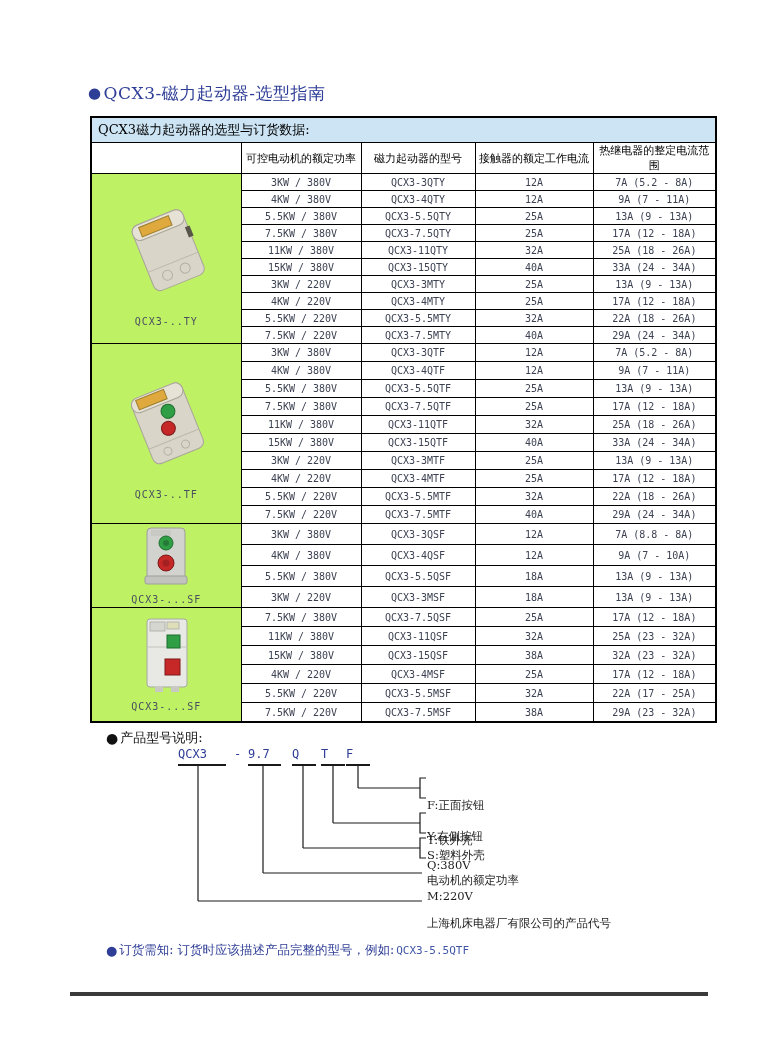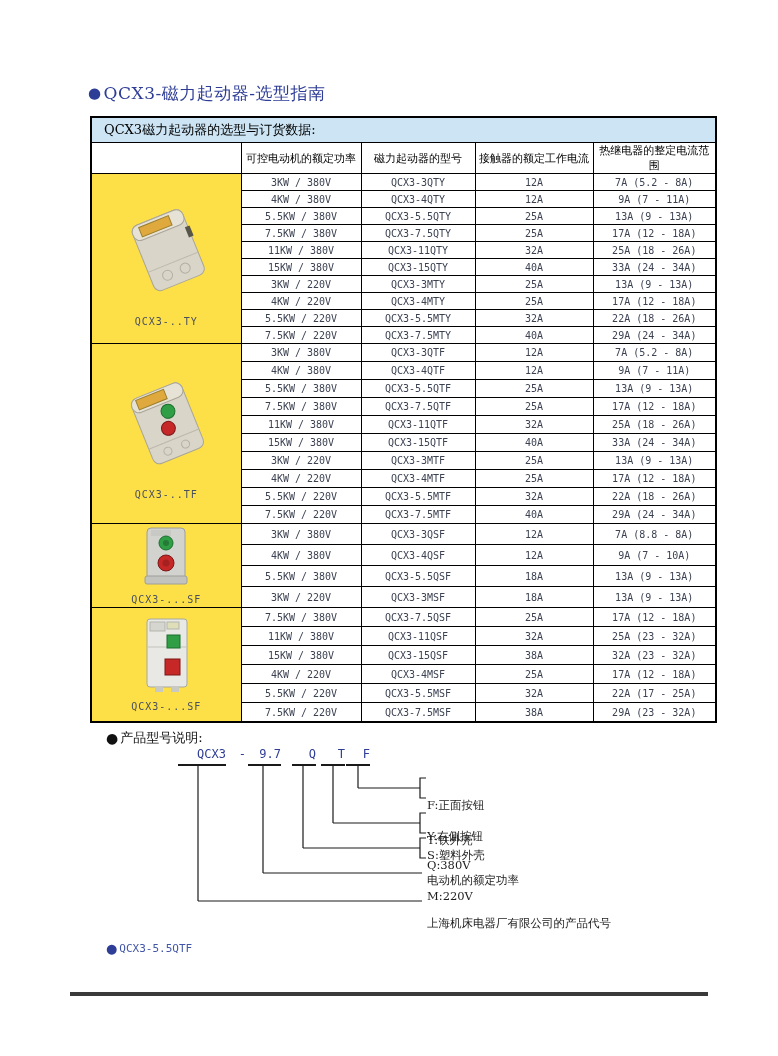--- a/index.html
+++ b/index.html
@@ -27,49 +27,49 @@
 
   
   table.sel-table{
     position:absolute;left:90px;top:116px;width:627px;
     border-collapse:collapse;table-layout:fixed;
     border:2px solid #000;
   }
   table.sel-table td,table.sel-table th{border:1px solid #000;overflow:hidden;}
   tr.cap-row td{
     background:var(--table_caption_bg);height:22px;font-size:13px;
-    padding:1px 12px;text-align:left;font-weight:normal;
+    padding:1px 6px;text-align:left;font-weight:normal;
   }
   tr.head-row th{
     height:23px;font-size:11px;font-weight:normal;text-align:center;background:#fff;padding:0 2px;
   }
   td.data-cell{
     text-align:center;font-family:"DejaVu Sans Mono","Liberation Mono",monospace;
     font-size:10px;color:var(--latin_gray);padding:0 2px;white-space:nowrap;
   }
   tr.sec-0 td{height:16px;}
   tr.sec-1 td{height:17px;}
   tr.sec-2 td{height:18px;}
   tr.sec-3 td{height:18px;}
-  td.product-cell{vertical-align:middle;text-align:center;background:#fde047;padding:2px 0;}
+  td.product-cell{vertical-align:middle;text-align:center;background:#bef264;padding:2px 0;}
   .product-caption{
     font-family:"DejaVu Sans Mono","Liberation Mono",monospace;
     font-size:10px;color:#4a4f5e;margin-top:2px;letter-spacing:1px;
   }
 
   
   .model-heading{
     position:absolute;left:106px;top:729px;font-size:13px;color:#111;
     display:flex;align-items:center;gap:2px;
   }
   .model-heading .bullet{font-size:14px;line-height:1;}
   .diagram{position:absolute;left:90px;top:745px;width:620px;height:180px;}
   .diagram svg.connectors{position:absolute;left:0;top:0;}
   .seg{
-    position:absolute;top:2px;height:17px;line-height:15px;text-align:right;
+    position:absolute;top:2px;height:17px;line-height:15px;text-align:left;
     color:var(--title_blue);font-size:12px;
     font-family:"DejaVu Sans Mono","Liberation Mono",monospace;
   }
   .seg.u{border-bottom:2px solid #1a1a1a;}
   .legend-line{
     position:absolute;left:337px;height:15px;line-height:15px;font-size:11.5px;color:#1c1c1c;
     font-family:"DejaVu Serif","Liberation Serif",serif;white-space:nowrap;margin-top:23px;
   }
 
   
@@ -380,17 +380,18 @@
     <div class="legend-line" style="top:65px">T:铁外壳</div>
     <div class="legend-line" style="top:80px">S:塑料外壳</div>
     <div class="legend-line" style="top:90px">Q:380V</div>
     <div class="legend-line" style="top:121px">M:220V</div>
     <div class="legend-line" style="top:105px">电动机的额定功率</div>
     <div class="legend-line" style="top:148px">上海机床电器厂有限公司的产品代号</div>
   </div>
 
   <div class="order-note">
     <span class="bullet">●</span>
+    <span>订货需知: 订货时应该描述产品完整的型号，例如: </span>
     <span class="code">QCX3-5.5QTF</span>
   </div>
 
   <div class="footer-bar"></div>
 </div>
 
 </body></html>

